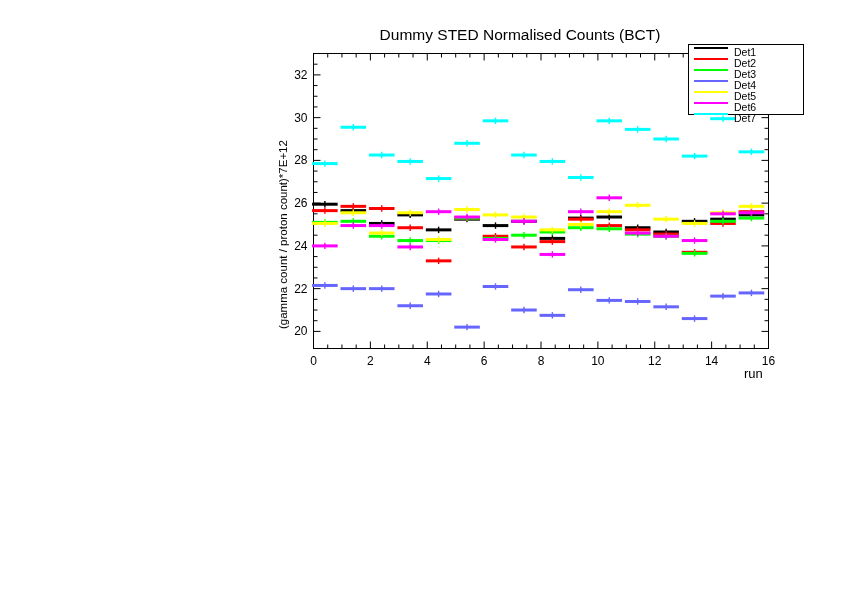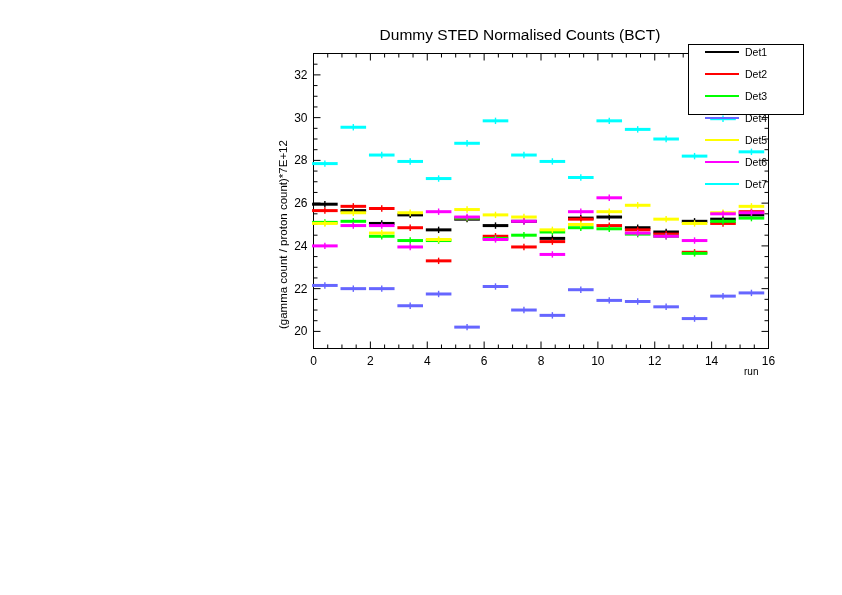--- a/index.html
+++ b/index.html
@@ -49,21 +49,21 @@
   #y-axis-title span {
     display: block;
     transform-origin: left top;
     transform: rotate(-90deg) translate(-274px, 2px);
     white-space: nowrap;
   }
   #x-axis-title {
     position: absolute;
     left: 744px;
     top: 366px;
-    font-size: 10px;
+    font-size: 13px;
     color: #000000;
     font-family: "Liberation Sans", sans-serif;
   }
   #chart-svg {
     position: absolute;
     left: 0;
     top: 0;
   }
   .tick-label {
     font-family: "Liberation Sans", sans-serif;
@@ -77,22 +77,21 @@
     width: 116px;
     height: 71px;
     background: #ffffff;
     border: 1px solid #000000;
     box-sizing: border-box;
     padding: 0;
   }
   .legend-entry {
     height: 10px;
     display: flex;
-    align-items: center;
-    margin: 12px;
+    margin: 1px;
     padding: 0 0 0 4px;
   }
   .legend-entry:first-child { margin-top: 2px; }
   .legend-swatch {
     width: 34px;
     height: 0;
     border-top-width: 2px;
     border-top-style: solid;
     margin-right: 6px;
     flex: none;

